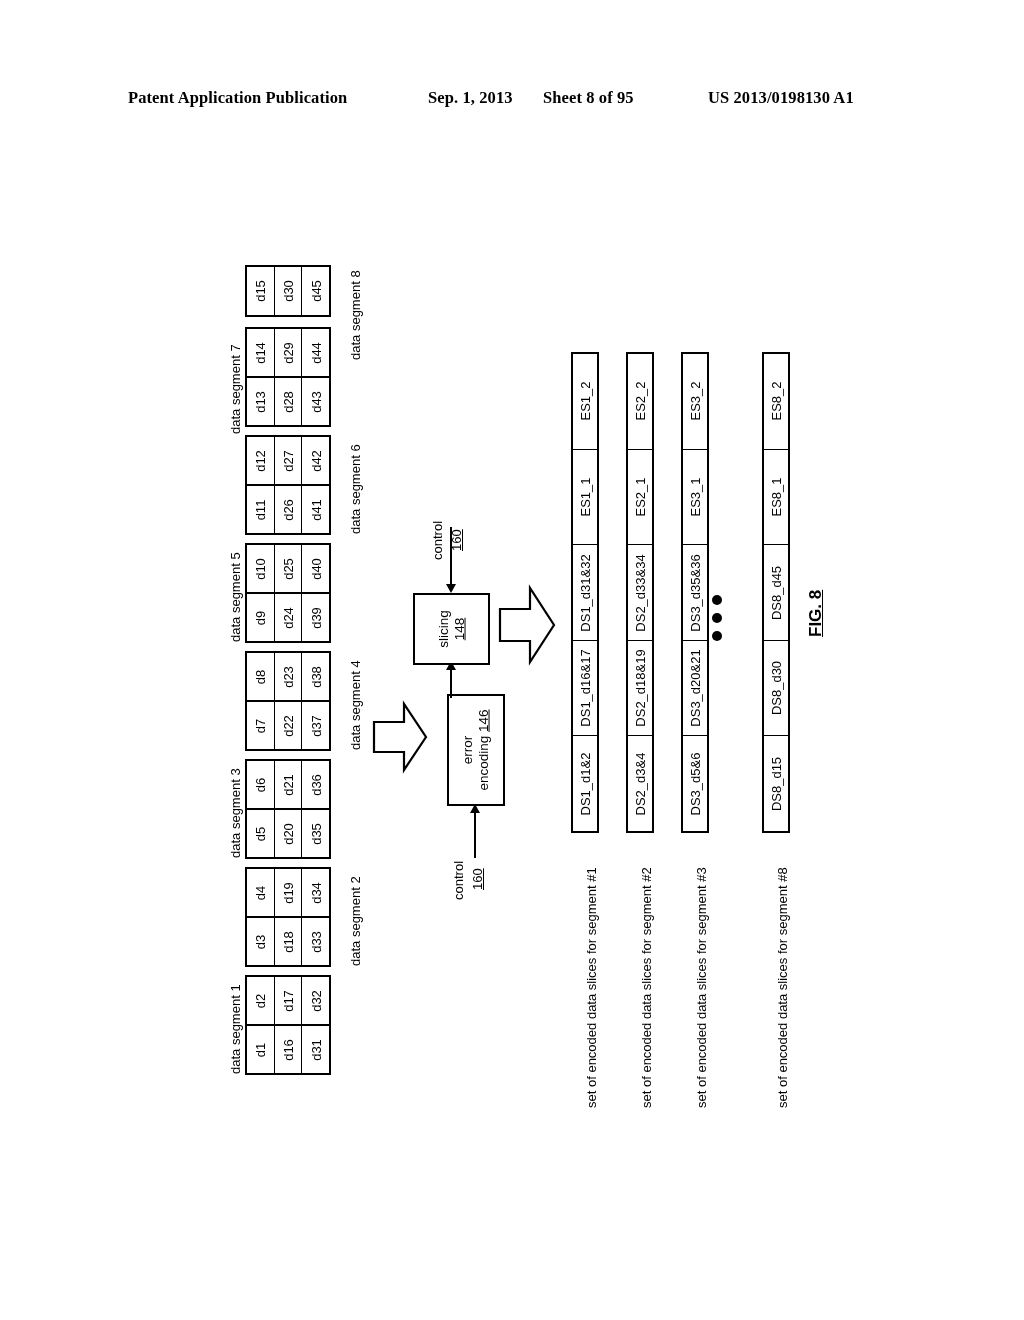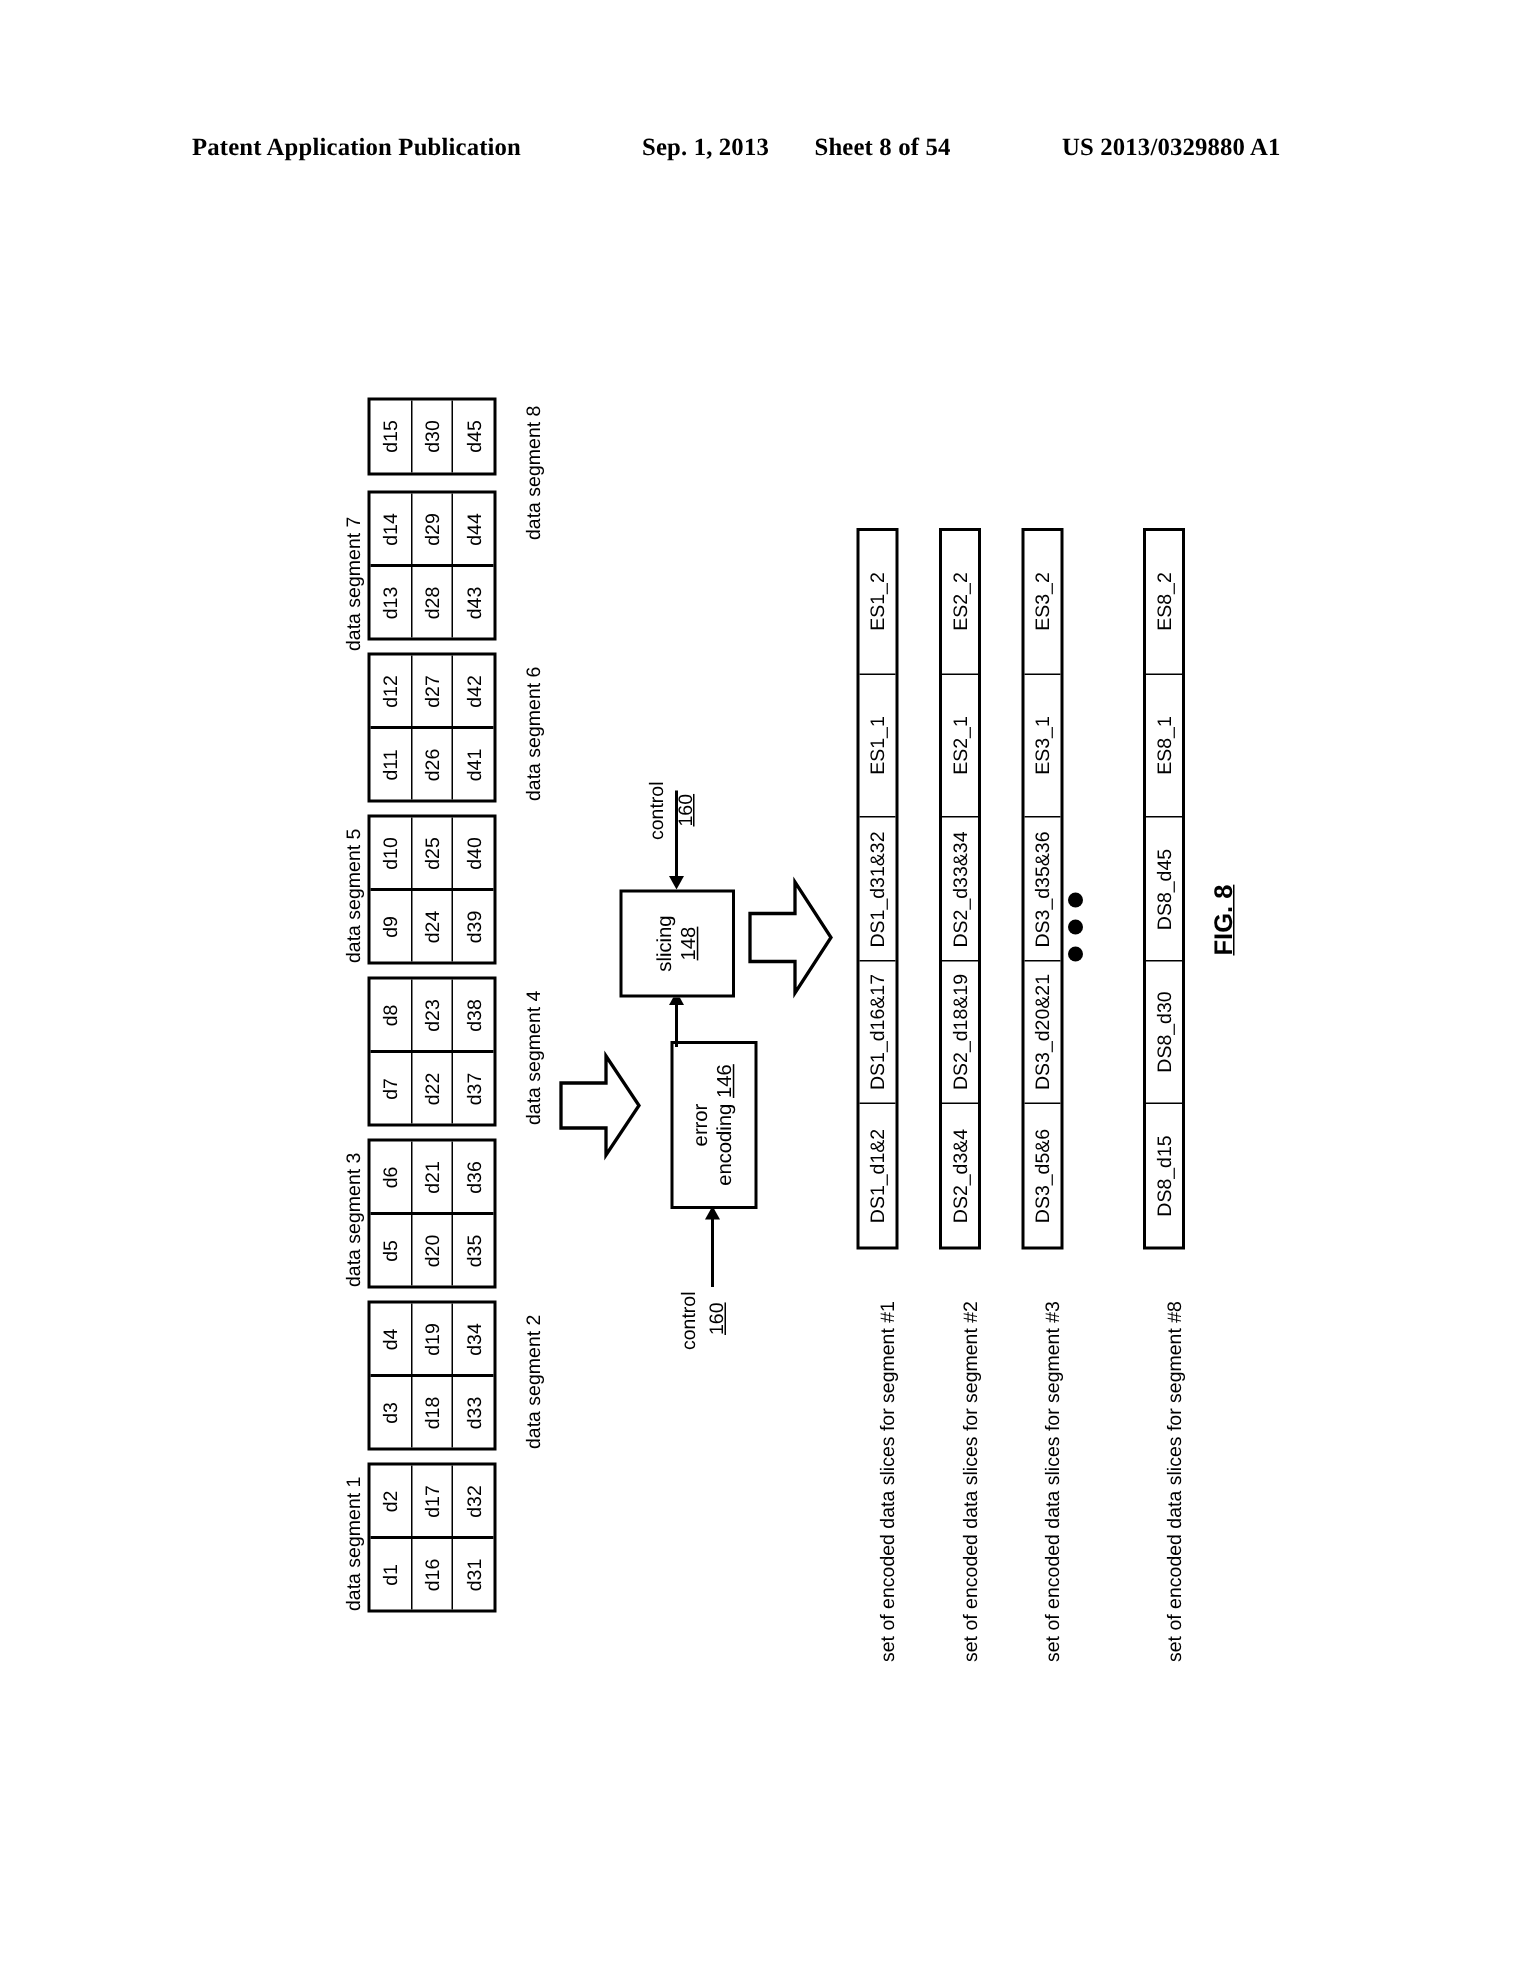--- a/index.html
+++ b/index.html
@@ -197,22 +197,22 @@
     text-decoration: underline;
     white-space: nowrap;
   }
 </style>
 </head>
 <body>
 
 <div id="page-header">
   <span class="hdr-pub">Patent Application Publication</span>
   <span class="hdr-date">Sep. 1, 2013</span>
-  <span class="hdr-sheet">Sheet 8 of 54</span>
-  <span class="hdr-num">US 2013/0329880 A1</span>
+  <span class="hdr-sheet">Sheet 8 of 95</span>
+  <span class="hdr-num">US 2013/0198130 A1</span>
 </div>
 
 <div id="figure">
 
   <div class="seg-block" style="left:245px; top:975px; width:86px; height:100px;">
     <div class="seg-col">
       <div class="seg-cell">
           <span>d1</span>
         </div>
       <div class="seg-cell">

